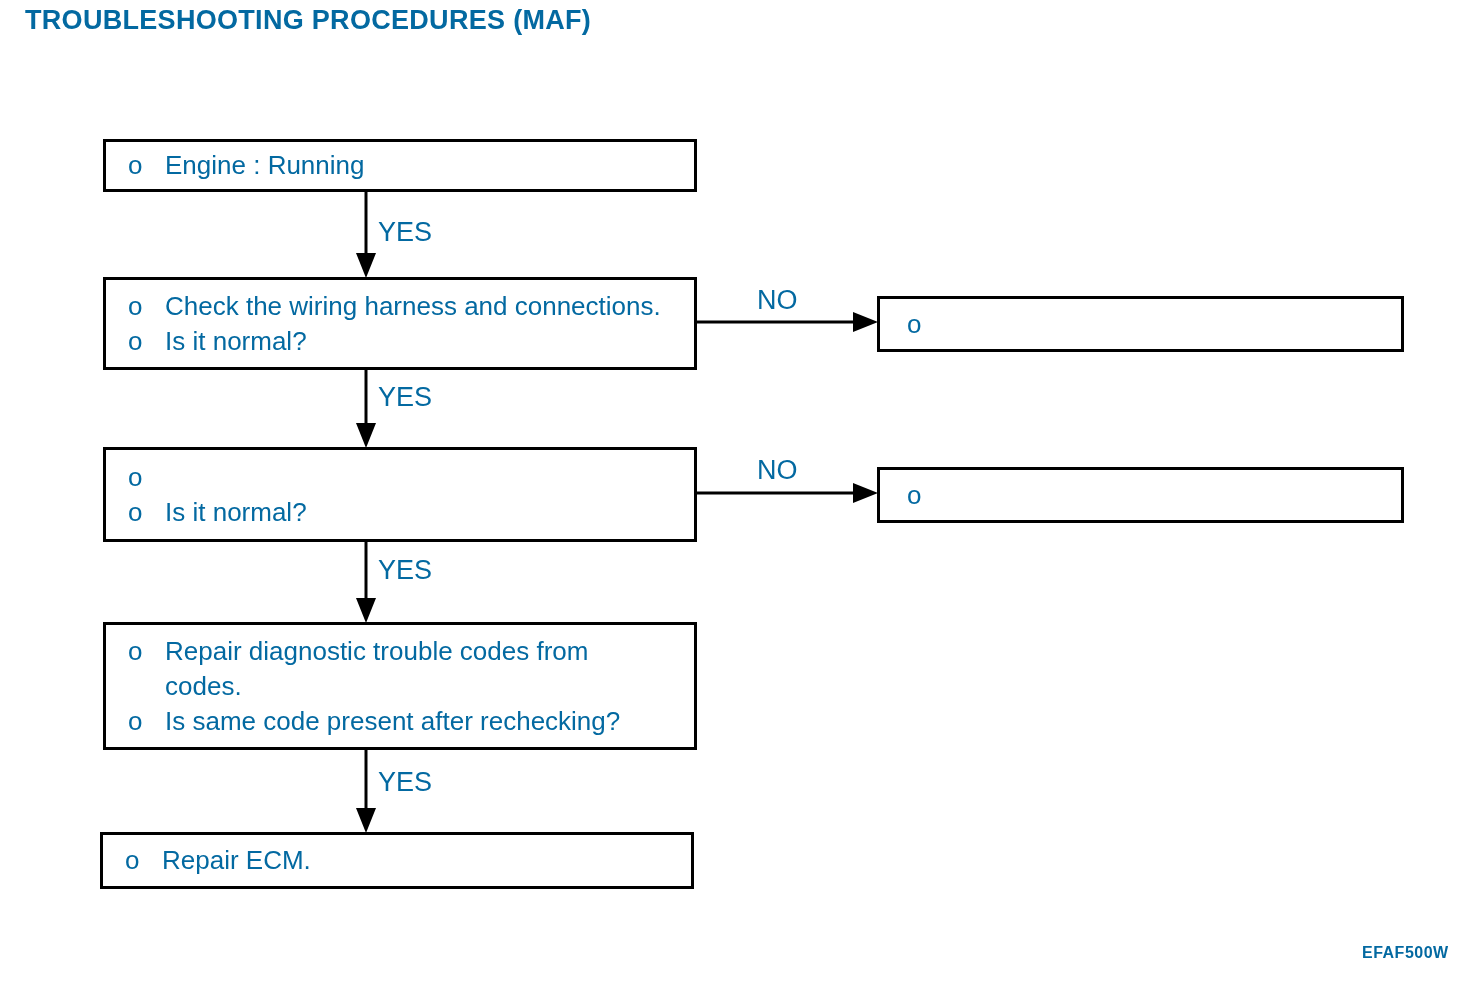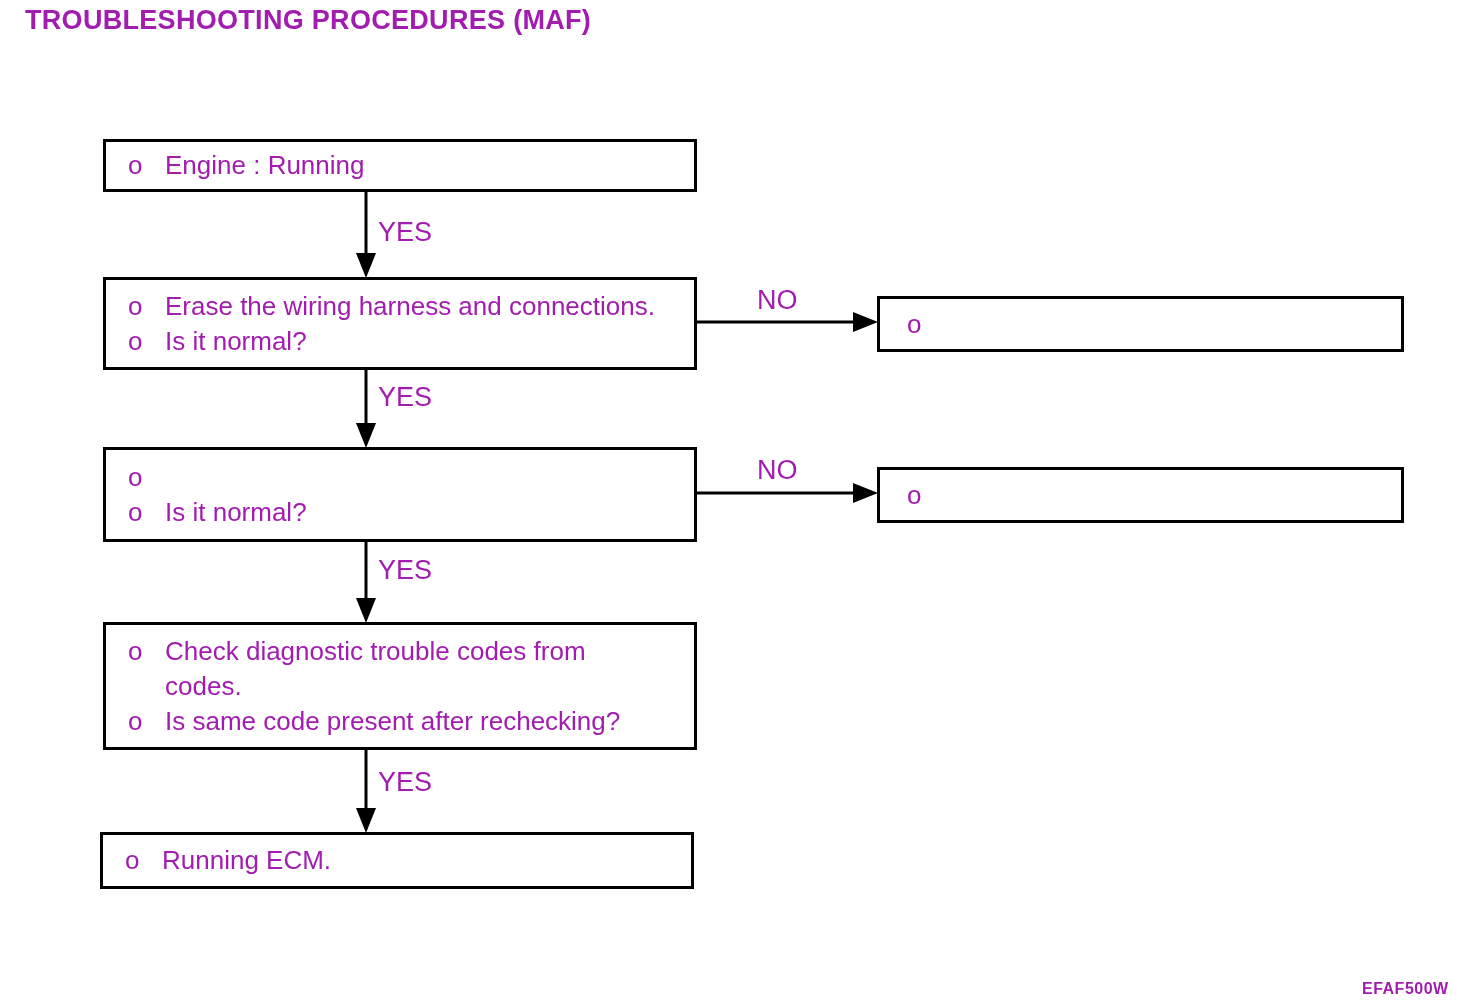--- a/index.html
+++ b/index.html
@@ -1,21 +1,21 @@
 <!DOCTYPE html>
 <html><head>
 <meta charset="utf-8">
 <style>
   html, body { margin: 0; padding: 0; background: #ffffff; }
   .page {
     position: relative;
     width: 1472px;
     height: 1004px;
     background: #ffffff;
-    color: #a21caf;
+    color: #0369a1;
     font-family: "Liberation Sans", sans-serif;
     overflow: hidden;
   }
   .title {
     position: absolute;
     left: 25px;
     top: 5px;
     margin: 0;
     font-size: 27px;
     font-weight: bold;
@@ -68,21 +68,21 @@
 
   .connectors {
     position: absolute;
     left: 0;
     top: 0;
     pointer-events: none;
   }
   .figcode {
     position: absolute;
     left: 1362px;
-    top: 980px;
+    top: 944px;
     font-size: 16px;
     font-weight: bold;
     letter-spacing: 0.5px;
   }
 </style>
 </head>
 <body>
 
 <div class="page">
 
@@ -91,57 +91,57 @@
   <div class="box" id="step1">
     <div class="row">
       <span class="bullet">o</span>
       <span>Engine : Running</span>
     </div>
   </div>
 
   <div class="box" id="step2">
     <div class="row">
       <span class="bullet">o</span>
-      <span>Erase the wiring harness and connections.</span>
+      <span>Check the wiring harness and connections.</span>
     </div>
     <div class="row">
       <span class="bullet">o</span>
       <span>Is it normal?</span>
     </div>
   </div>
 
   <div class="box" id="step3">
     <div class="row">
       <span class="bullet">o</span>
     </div>
     <div class="row">
       <span class="bullet">o</span>
       <span>Is it normal?</span>
     </div>
   </div>
 
   <div class="box" id="step4">
     <div class="row">
       <span class="bullet">o</span>
-      <span>Check diagnostic trouble codes from</span>
+      <span>Repair diagnostic trouble codes from</span>
     </div>
     <div class="row">
       <span class="spacer"></span>
       <span>codes.</span>
     </div>
     <div class="row">
       <span class="bullet">o</span>
       <span>Is same code present after rechecking?</span>
     </div>
   </div>
 
   <div class="box" id="step5">
     <div class="row">
       <span class="bullet">o</span>
-      <span>Running ECM.</span>
+      <span>Repair ECM.</span>
     </div>
   </div>
 
   <div class="box right" id="fix1">
     <div class="row">
       <span class="bullet">o</span>
     </div>
   </div>
 
   <div class="box right" id="fix2">

